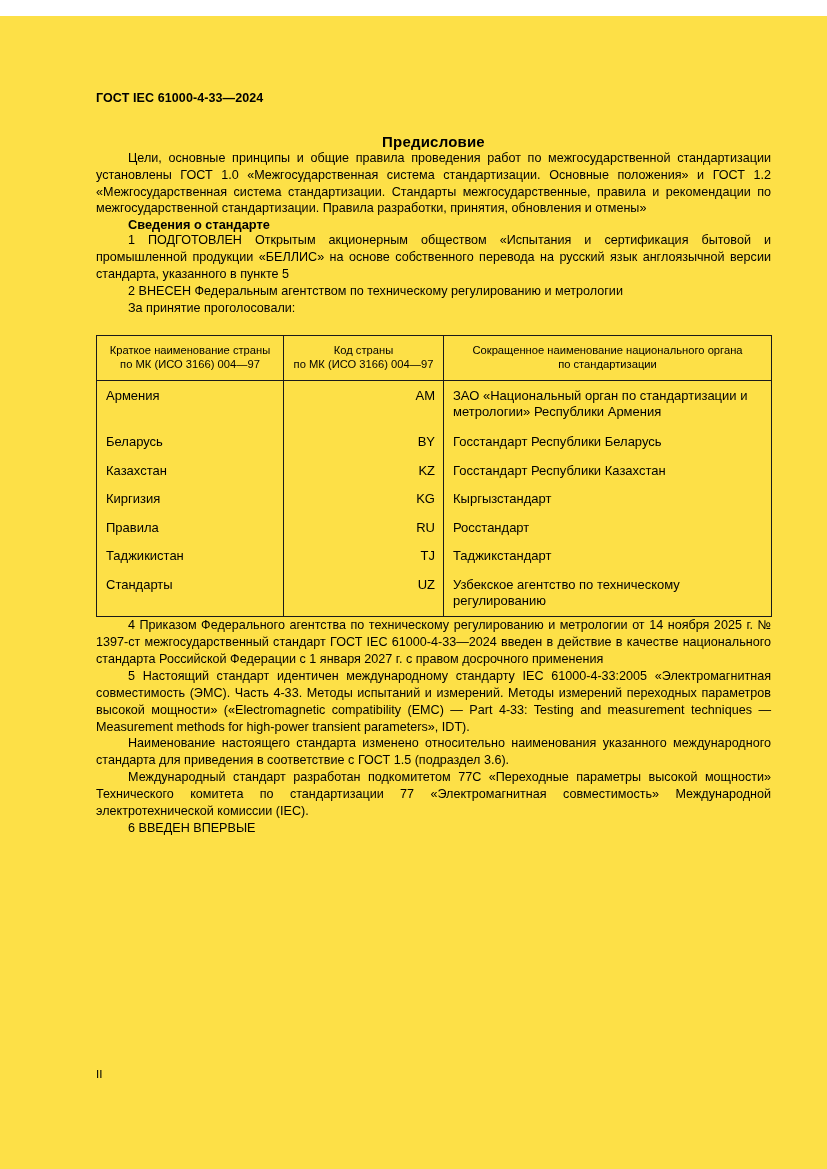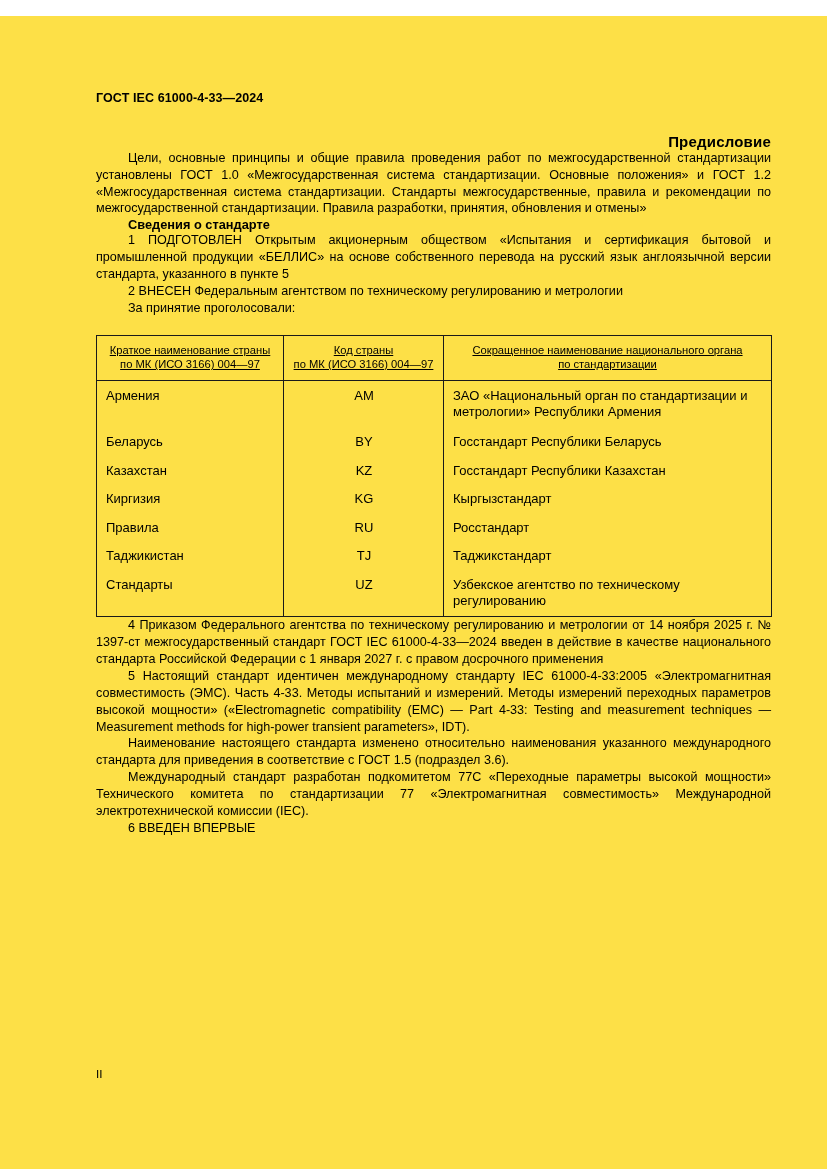--- a/index.html
+++ b/index.html
@@ -29,21 +29,21 @@
   }
   .running-head {
     font-size: 12.5px;
     font-weight: bold;
     letter-spacing: 0.1px;
     margin: 0;
     padding-top: 76px;
     line-height: 1.1;
   }
   .doc-title {
-    text-align: right;
+    text-align: center;
     font-size: 15px;
     font-weight: bold;
     margin: 0;
     padding-top: 27px;
     letter-spacing: 0.2px;
   }
   p.body-text {
     font-size: 12.6px;
     line-height: 16.9px;
     margin: 0;
@@ -76,32 +76,31 @@
   table.votes col.c3 { width: 328px; }
   table.votes th {
     border-right: 1.4px solid #1a1a1a;
     border-bottom: 1.4px solid #1a1a1a;
     font-size: 11.2px;
     font-weight: normal;
     line-height: 14.4px;
     text-align: center;
     padding: 7px 6px 8px 6px;
     vertical-align: top;
-    text-decoration: underline;
   }
   table.votes th:last-child { border-right: none; }
   table.votes td {
     border-right: 1.4px solid #1a1a1a;
     font-size: 13px;
     line-height: 16.6px;
     padding: 6px 8px 6px 9px;
     vertical-align: top;
   }
   table.votes td:last-child { border-right: none; }
-  table.votes td.code { text-align: center; }
+  table.votes td.code { text-align: right; }
   table.votes tr.r-tall td { padding-top: 7px; padding-bottom: 7px; }
   .page-number {
     position: absolute;
     left: 96px;
     top: 1052px;
     font-size: 11.6px;
     line-height: 1;
   }
 </style>
 </head>

